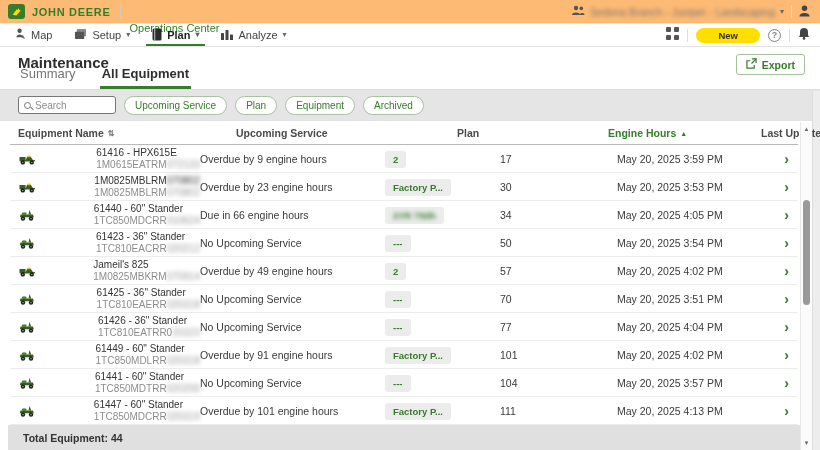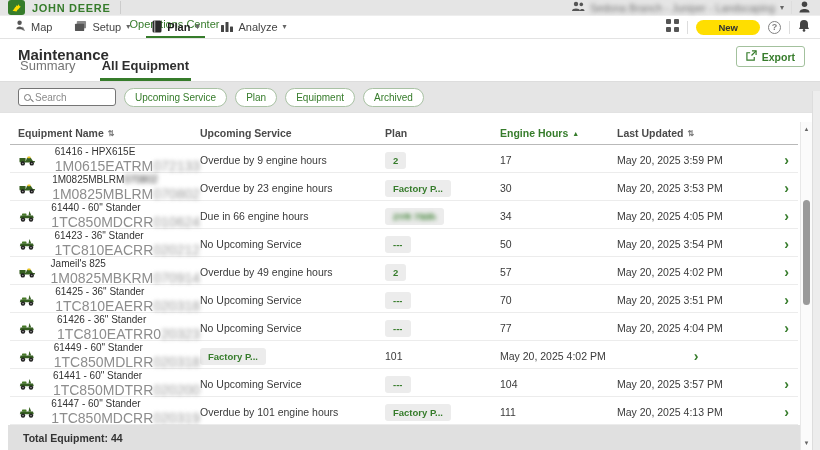--- a/index.html
+++ b/index.html
@@ -1,20 +1,20 @@
 <!DOCTYPE html>
 <html><head>
 <meta charset="utf-8">
 <style>
   * { margin:0; padding:0; box-sizing:border-box; }
   html,body { width:820px; height:450px; }
   body { font-family:"Liberation Sans", sans-serif; background:#fff; position:relative; overflow:hidden; color:#333; }
 
   
-  .topbar { height:16px; border-bottom:1px solid #eee; display:flex; align-items:center; justify-content:space-between; padding:0 10px 0 8px; background:#e5e5e5; }
+  .topbar { height:24px; border-bottom:1px solid #eee; display:flex; align-items:center; justify-content:space-between; padding:0 10px 0 8px; background:#fdba74; }
   .brand { display:flex; align-items:center; }
   .jd-logo { width:17px; height:15px; background:#367C2B; border-radius:3px; display:flex; align-items:center; justify-content:center; }
   .jd-name { color:#367C2B; font-weight:bold; font-size:11px; letter-spacing:0.7px; margin-left:7px; }
   .brand-div { width:1px; height:13px; background:#ccc; margin:0 9px; }
   .app-name { color:#367C2B; font-size:11px;margin-top:33px; }
   .top-right { display:flex; align-items:center; gap:7px; }
   .org-sel { display:flex; align-items:center; gap:5px; color:#666; font-size:10.5px; cursor:pointer; }
   .org-label { filter:blur(2px); color:#777; }
   .caret { font-size:8px; color:#666; line-height:1; }
   .tdiv { width:1px; height:13px; background:#ddd; }
@@ -45,30 +45,30 @@
   .search-input { border:none; outline:none; background:transparent; width:100%; font-size:10px; color:#333; font-family:"Liberation Sans",sans-serif; }
   .search-input::placeholder { color:#8a8a8a; }
   .pills { display:flex; gap:8px; margin-left:8px; }
   .pill { background:#fff; border:1px solid #a9c2a4; border-radius:10px; color:#367C2B; font-size:10px; padding:3px 10px; cursor:pointer; white-space:nowrap; }
 
   
   .right-strip { position:absolute; top:91px; right:0; bottom:0; width:8px; background:#ededed; border-left:1px solid #ddd; }
   .main { position:absolute; top:122px; left:0; right:8px; bottom:0; background:#fff; }
   .table-area { margin:0 14px 0 10px; }
   .grid-row { display:grid; grid-template-columns:182px 185px 115px 117px 158px 1fr; align-items:center; padding-left:8px; }
-  .table-head { height:23px; border-bottom:1px solid #b9b9b9; font-size:10.5px; font-weight:bold; color:#4a4a4a; }
+  .table-head { height:23px; border-bottom:1px solid #b9b9b9; font-size:10.5px; font-weight:bold; color:#4a4a4a;gap:36px; }
   .th { display:flex; align-items:center; gap:4px; cursor:pointer; }
   .sort-glyph { font-size:8px; color:#777; }
   .th.sorted { color:#367C2B; }
   .th.sorted .sort-glyph { color:#367C2B; font-size:7px; }
   .trow { height:28px; border-bottom:1px solid #ececec; cursor:pointer; }
   .c-eq { display:flex; align-items:center; gap:7px;justify-content:space-between; }
   .eq-icon { width:18px; display:flex; justify-content:center; flex:0 0 auto; }
   .eq-name { font-size:10px; color:#333; line-height:1.3; white-space:nowrap; }
-  .eq-serial { font-size:14px; color:#8d8d8d; line-height:1.2; white-space:nowrap; }
+  .eq-serial { font-size:10px; color:#8d8d8d; line-height:1.2; white-space:nowrap; }
   .blur { filter:blur(2px); }
   .eq-serial .blur { color:#9a9a9a; }
   .c-service, .c-hours, .c-updated { font-size:10.5px; color:#3a3a3a; }
   .badge { display:inline-block; background:#ececec; border-radius:3px; padding:3px 8px; font-size:9.5px; font-weight:bold; color:#367C2B; min-width:14px; text-align:center; }
   .c-chev { text-align:center; }
   .chev { color:#367C2B; font-size:14px; font-weight:bold; line-height:1; }
   .tfooter { position:absolute; left:8px; right:12px; bottom:0; height:25px; background:#e0e0e0; display:flex; align-items:center; padding-left:15px; font-size:10.5px; font-weight:bold; color:#333; }
 
   
   .v-scroll { position:absolute; top:0; right:0; bottom:0; width:12px; background:#fbfbfb; border-left:1px solid #e8e8e8; }
@@ -432,20 +432,21 @@
                 <circle cx="12" cy="9.6" r="2.2" fill="#1d1d1d"></circle>
                 <circle cx="4" cy="9.6" r="0.8" fill="#999"></circle>
                 <circle cx="12" cy="9.6" r="0.8" fill="#999"></circle>
               </svg>
             </span>
       <div>
         <div class="eq-name"><span class="t">61449 - 60" Stander</span><span class="blur"></span></div>
         <div class="eq-serial"><span class="t">1TC850MDLRR</span><span class="blur">020318</span></div>
       </div>
     </div>
+    <div class="c-service">Overdue by 91 engine hours</div>
     <div class="c-plan">
       <span class="badge"><span class="btext">Factory P...</span></span>
     </div>
     <div class="c-hours">101</div>
     <div class="c-updated">May 20, 2025 4:02 PM</div>
     <div class="c-chev"><span class="chev">›</span></div>
   </div>
 
   <div class="grid-row trow">
     <div class="c-eq">

